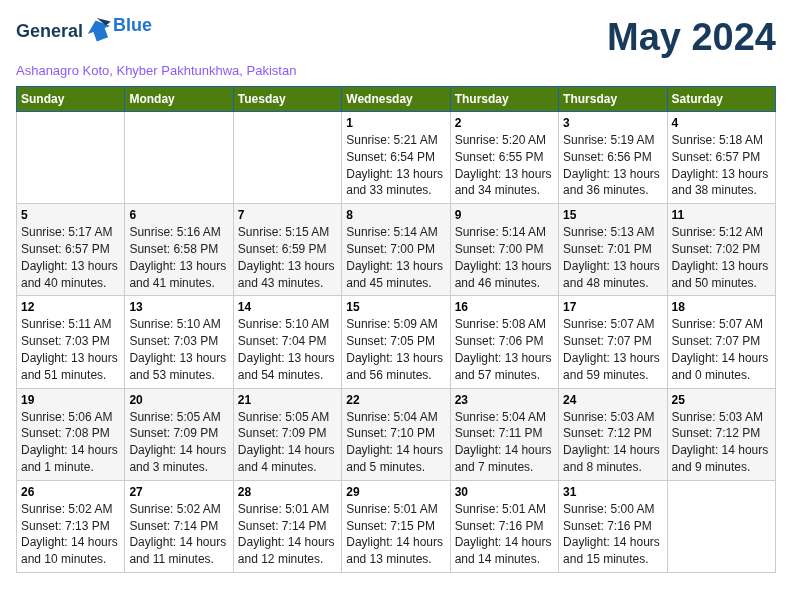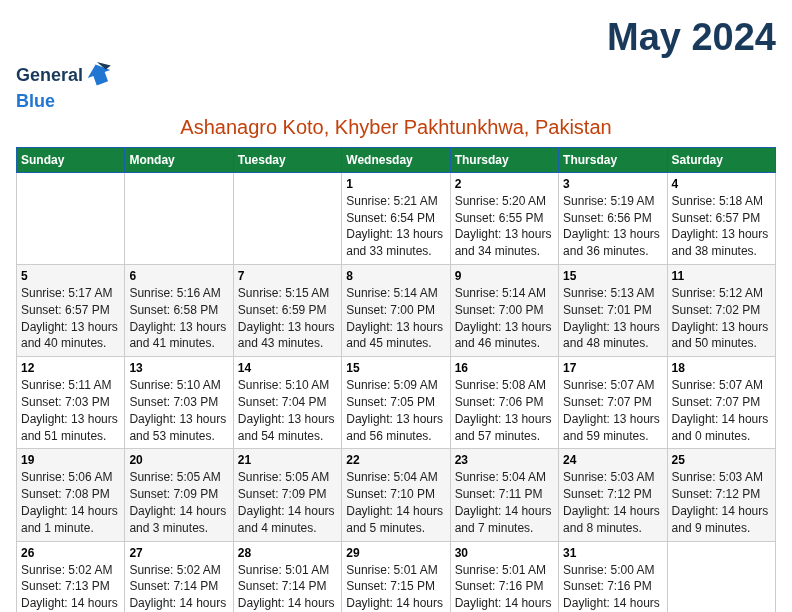--- a/index.html
+++ b/index.html
@@ -11,54 +11,52 @@
       padding: 16px;
     }
     .header {
       display: flex;
       justify-content: space-between;
       align-items: flex-start;
       margin-bottom: 4px;
     }
     .logo {
       display: flex;
-      flex-direction: column;
+      flex-direction: row;
       align-items: flex-start;
-      margin-top: 44px;
     }
     .logo-text {
       font-size: 18px;
       font-weight: bold;
       color: #1a3a5c;
       line-height: 1.1;
     }
     .logo-row {
       display: flex;
       align-items: center;
     }
     .month-title {
       font-size: 38px;
       font-weight: bold;
       color: #1a3a5c;
       text-align: left;
     }
     .location-title {
-      text-align: center;
-      font-size: 20px;
-      color: #c2410c;
+      font-size: 13px;
+      color: #8b5cf6;
       margin-bottom: 8px;
       font-weight: normal;
     }
     table {
       width: 100%;
       border-collapse: collapse;
       font-size: 10.5px;
     }
     thead tr th {
-      background: #15803d;
+      background: #4d7c0f;
       color: #fff;
       padding: 5px 4px;
       text-align: left;
       font-size: 12px;
       font-weight: bold;
       border: 1px solid #1a5faa;
     }
     tbody tr td {
       border: 1px solid #ccc;
       vertical-align: top;

